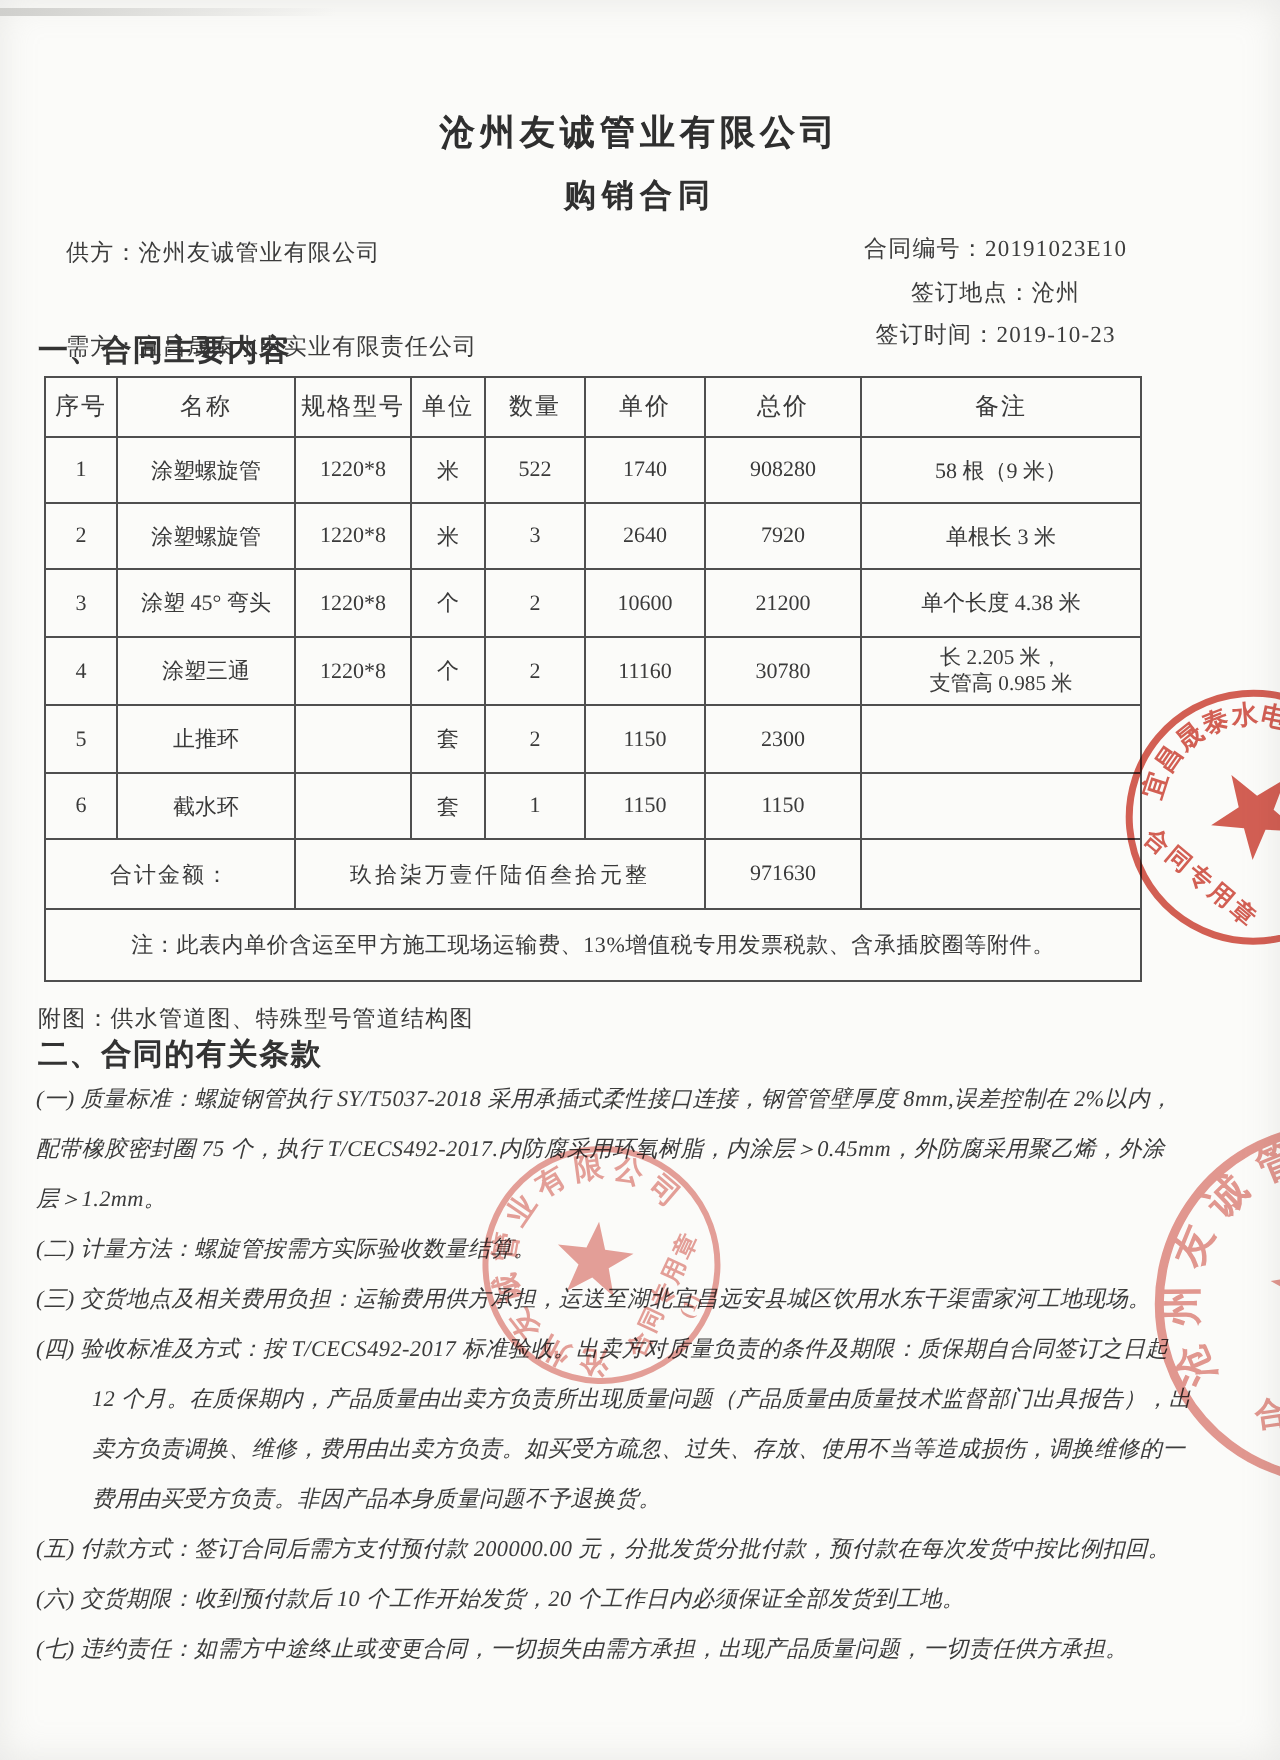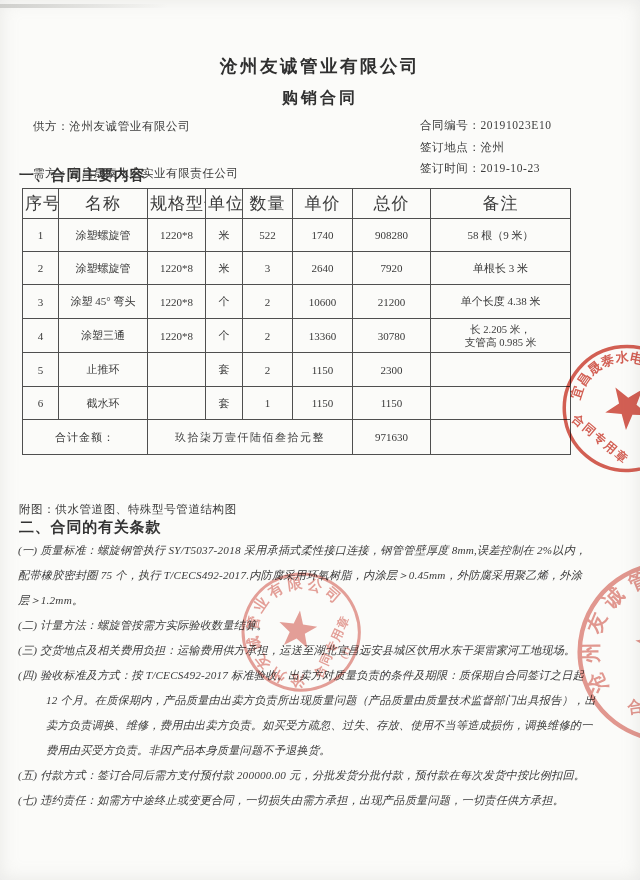--- a/index.html
+++ b/index.html
@@ -18,32 +18,32 @@
 
   .abs{position:absolute;}
   .center{left:0;width:640px;text-align:center;}
 
   .doc-company{top:54px;font-size:17.5px;letter-spacing:2.5px;font-weight:600;color:#2f2f2f;}
   .doc-title{top:88px;font-size:16px;letter-spacing:3px;font-weight:600;color:#303030;}
 
   .hline{font-size:11.5px;color:#3c3c3c;letter-spacing:.6px;}
   .supplier{left:33px;top:119px;}
   .buyer{left:33px;top:166px;}
-  .meta{left:420px;top:115px;line-height:21.6px;}
+  .meta{left:432px;top:115px;line-height:21.6px;text-align:center;}
   .sec-heading{font-size:15px;font-weight:600;color:#333;letter-spacing:.8px;}
   .sec1{left:19px;top:166px;}
 
   
   table.main{position:absolute;left:22px;top:188px;width:548px;
      border-collapse:collapse;table-layout:fixed;
      font-size:11px;color:#3a3a3a;}
   table.main td,table.main th{border:1px solid #4f4f4f;padding:0 2px;
      text-align:center;vertical-align:middle;font-weight:normal;
      overflow:hidden;white-space:nowrap;}
-  table.main th{font-size:17px;letter-spacing:1px;}
+  table.main th{font-size:12px;letter-spacing:1px;}
   .rh{height:30px;} .r1{height:33px;} .r2{height:33px;} .r3{height:34px;}
   .r4{height:34px;} .r5{height:34px;} .r6{height:33px;} .rt{height:35px;} .rn{height:36px;}
   .remark2{font-size:10.6px;line-height:13px;white-space:nowrap;text-align:center;}
   td.note-cell{text-align:left;padding-left:5px;font-size:11px;letter-spacing:.3px;}
   .total-label{letter-spacing:1px;}
   .total-cap{letter-spacing:1.5px;}
 
   .attachment{left:19px;top:502px;font-size:11.5px;letter-spacing:.6px;}
   .sec2{left:19px;top:518px;}
 
@@ -135,21 +135,21 @@
       <td>10600</td>
       <td>21200</td>
       <td>单个长度 4.38 米</td>
     </tr>
     <tr class="r4">
       <td>4</td>
       <td>涂塑三通</td>
       <td>1220*8</td>
       <td>个</td>
       <td>2</td>
-      <td>13360</td>
+      <td>11160</td>
       <td>30780</td>
       <td>
         <div class="remark2">长 2.205 米，</div>
         <div class="remark2">支管高 0.985 米</div>
       </td>
     </tr>
     <tr class="r5">
       <td>5</td>
       <td>止推环</td>
       <td></td>
@@ -167,38 +167,42 @@
       <td>1</td>
       <td>1150</td>
       <td>1150</td>
       <td></td>
     </tr>
     <tr class="rt">
       <td colspan="2" class="total-label">合计金额：</td>
       <td colspan="4" class="total-cap">玖拾柒万壹仟陆佰叁拾元整</td>
       <td>971630</td>
       <td></td>
+    </tr>
+    <tr class="rn">
+      <td colspan="8" class="note-cell">注：此表内单价含运至甲方施工现场运输费、13%增值税专用发票税款、含承插胶圈等附件。</td>
     </tr>
   </tbody>
     </table>
 
   <div class="abs hline attachment">附图：供水管道图、特殊型号管道结构图</div>
   <div class="abs sec-heading sec2">二、合同的有关条款</div>
 
   <div class="abs terms">
     <div class="term-line">(一) 质量标准：螺旋钢管执行 SY/T5037-2018 采用承插式柔性接口连接，钢管管壁厚度 8mm,误差控制在 2%以内，</div>
     <div class="term-line">配带橡胶密封圈 75 个，执行 T/CECS492-2017.内防腐采用环氧树脂，内涂层＞0.45mm，外防腐采用聚乙烯，外涂</div>
     <div class="term-line">层＞1.2mm。</div>
     <div class="term-line">(二) 计量方法：螺旋管按需方实际验收数量结算。</div>
     <div class="term-line">(三) 交货地点及相关费用负担：运输费用供方承担，运送至湖北宜昌远安县城区饮用水东干渠雷家河工地现场。</div>
     <div class="term-line">(四) 验收标准及方式：按 T/CECS492-2017 标准验收。出卖方对质量负责的条件及期限：质保期自合同签订之日起</div>
     <div class="term-line indent">12 个月。在质保期内，产品质量由出卖方负责所出现质量问题（产品质量由质量技术监督部门出具报告），出</div>
     <div class="term-line indent">卖方负责调换、维修，费用由出卖方负责。如买受方疏忽、过失、存放、使用不当等造成损伤，调换维修的一</div>
     <div class="term-line indent">费用由买受方负责。非因产品本身质量问题不予退换货。</div>
     <div class="term-line">(五) 付款方式：签订合同后需方支付预付款 200000.00 元，分批发货分批付款，预付款在每次发货中按比例扣回。</div>
+    <div class="term-line">(六) 交货期限：收到预付款后 10 个工作开始发货，20 个工作日内必须保证全部发货到工地。</div>
     <div class="term-line">(七) 违约责任：如需方中途终止或变更合同，一切损失由需方承担，出现产品质量问题，一切责任供方承担。</div>
   </div>
 
   <div class="stamp stamp-a">
     <svg width="170" height="170" viewBox="-85 -85 170 170">
       <circle class="seal-stroke" r="62" stroke-width="3.5"></circle>
       <path id="arcA" fill="none" d="M -40.7 23.5 A 47 47 0 1 1 40.7 23.5"></path>
       <text class="seal-text" font-size="13">
         <textPath href="#arcA" startOffset="0" textLength="192">宜昌晟泰水电实业有限责任公司</textPath>
       </text>

